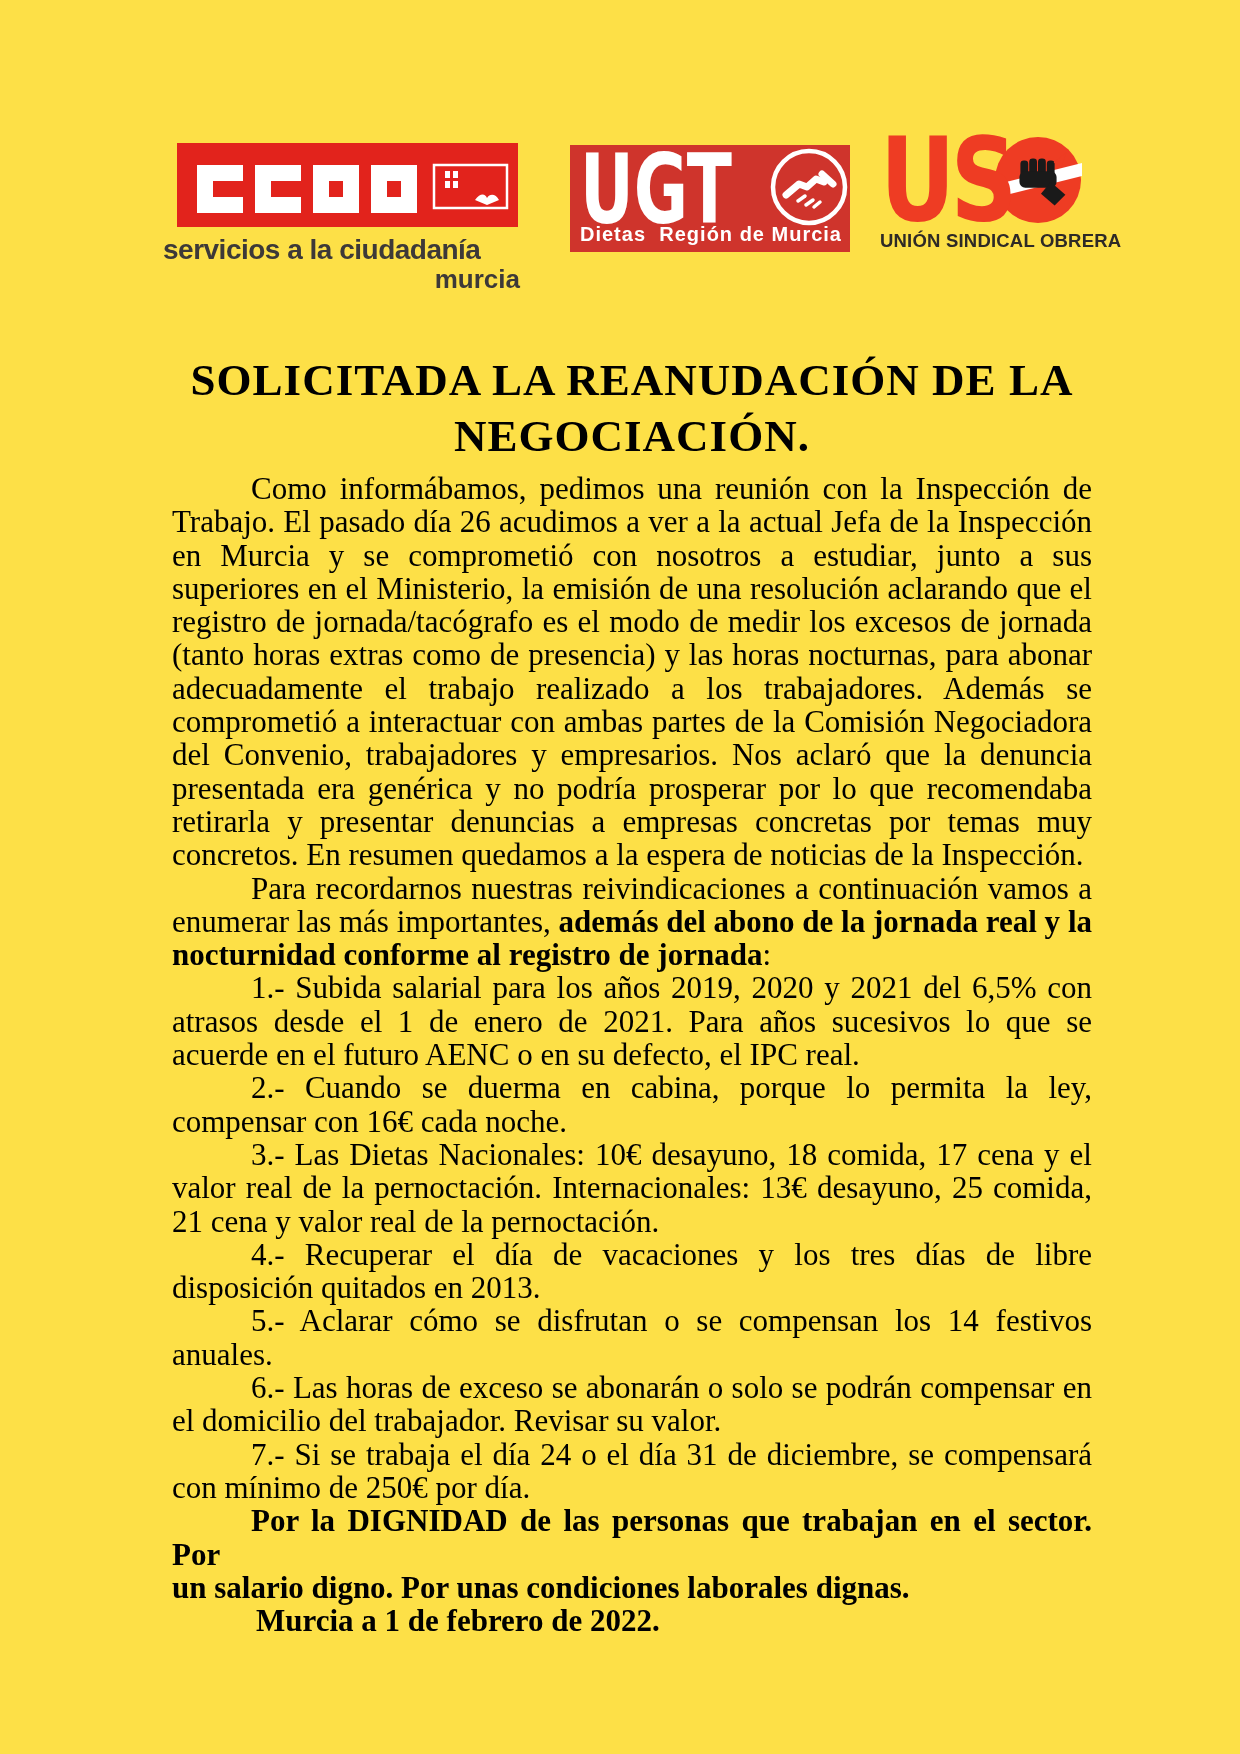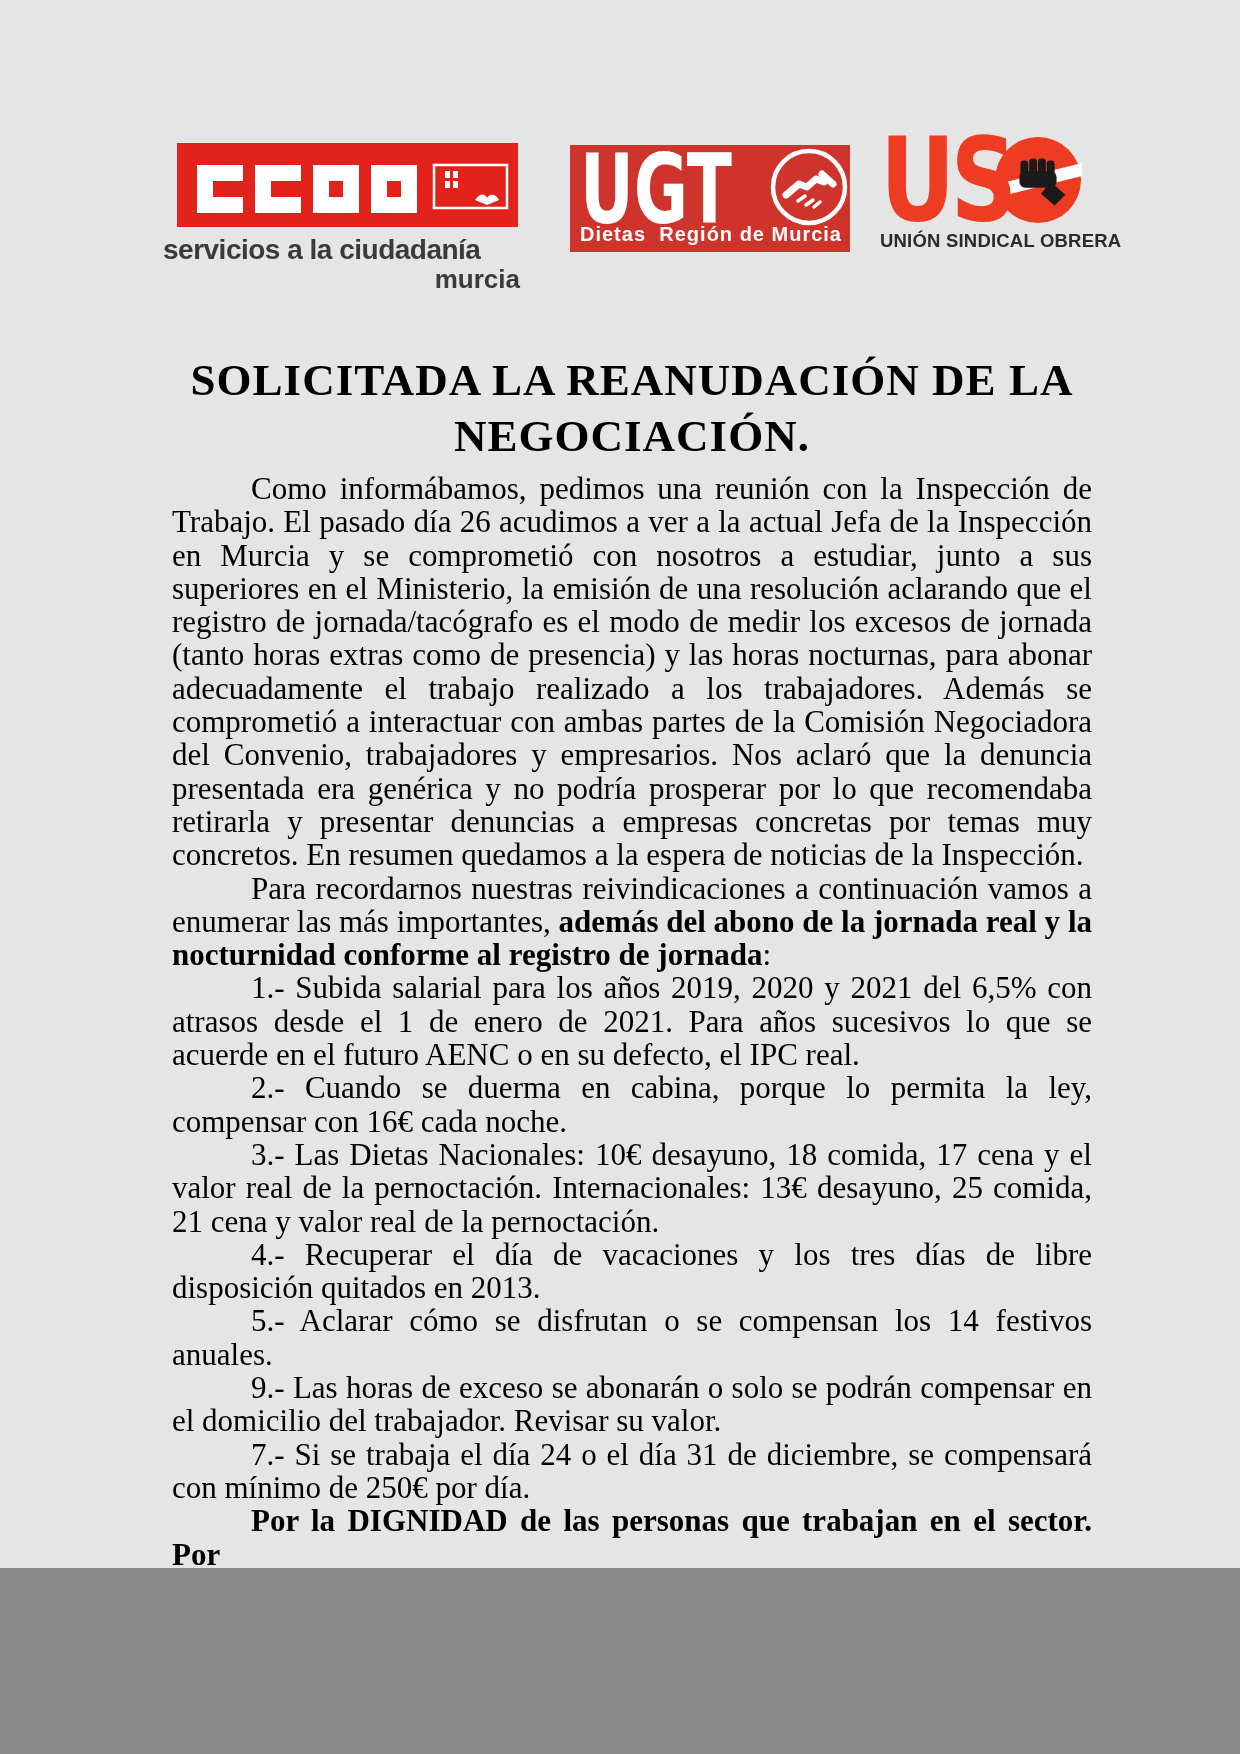--- a/index.html
+++ b/index.html
@@ -1,20 +1,20 @@
 <!DOCTYPE html>
 <html><head>
 <meta charset="utf-8">
 <style>
   html,body { margin:0; padding:0; background:#888; }
   .page {
     position:relative;
-    width:1240px; height:1568px;
+    width:1240px; height:1754px;
     margin:0 auto;
-    background:#e5e5e5;
+    background:#fde047;
     font-family:"Liberation Serif", serif;
     color:#000;
     overflow:hidden;
   }
 
   
   .logo-layer { position:absolute; inset:0; }
 
   .ccoo { position:absolute; left:163px; top:143px; width:357px; }
   .ccoo-block { width:341px; height:84px; margin-left:14px; background:#e2231c; }
@@ -168,21 +168,21 @@
 
     <div class="body-text">
       <p>Como informábamos, pedimos una reunión con la Inspección de Trabajo. El pasado día 26 acudimos a ver a la actual Jefa de la Inspección en Murcia y se comprometió con nosotros a estudiar, junto a sus superiores en el Ministerio, la emisión de una resolución aclarando que el registro de jornada/tacógrafo es el modo de medir los excesos de jornada (tanto horas extras como de presencia) y las horas nocturnas, para abonar adecuadamente el trabajo realizado a los trabajadores. Además se comprometió a interactuar con ambas partes de la Comisión Negociadora del Convenio, trabajadores y empresarios. Nos aclaró que la denuncia presentada era genérica y no podría prosperar por lo que recomendaba retirarla y presentar denuncias a empresas concretas por temas muy concretos. En resumen quedamos a la espera de noticias de la Inspección.</p>
       <p><span>Para recordarnos nuestras reivindicaciones a continuación vamos a enumerar las más importantes, </span><b>además del abono de la jornada real y la nocturnidad conforme al registro de jornada</b><span>:</span></p>
 
       <p>1.- Subida salarial para los años 2019, 2020 y 2021 del 6,5% con atrasos desde el 1 de enero de 2021. Para años sucesivos lo que se acuerde en el futuro AENC o en su defecto, el IPC real.</p>
       <p>2.- Cuando se duerma en cabina, porque lo permita la ley, compensar con 16€ cada noche.</p>
       <p>3.- Las Dietas Nacionales: 10€ desayuno, 18 comida, 17 cena y el valor real de la pernoctación. Internacionales: 13€ desayuno, 25 comida, 21 cena y valor real de la pernoctación.</p>
       <p>4.- Recuperar el día de vacaciones y los tres días de libre disposición quitados en 2013.</p>
       <p>5.- Aclarar cómo se disfrutan o se compensan los 14 festivos anuales.</p>
-      <p>9.- Las horas de exceso se abonarán o solo se podrán compensar en el domicilio del trabajador. Revisar su valor.</p>
+      <p>6.- Las horas de exceso se abonarán o solo se podrán compensar en el domicilio del trabajador. Revisar su valor.</p>
       <p>7.- Si se trabaja el día 24 o el día 31 de diciembre, se compensará con mínimo de 250€ por día.</p>
 
       <p class="closing">
         <span>Por la DIGNIDAD de las personas que trabajan en el sector. Por</span><br>
         <span>un salario digno. Por unas condiciones laborales dignas.</span>
       </p>
 
       <p class="date-line">Murcia a 1 de febrero de 2022.</p>
     </div>
   </div>

